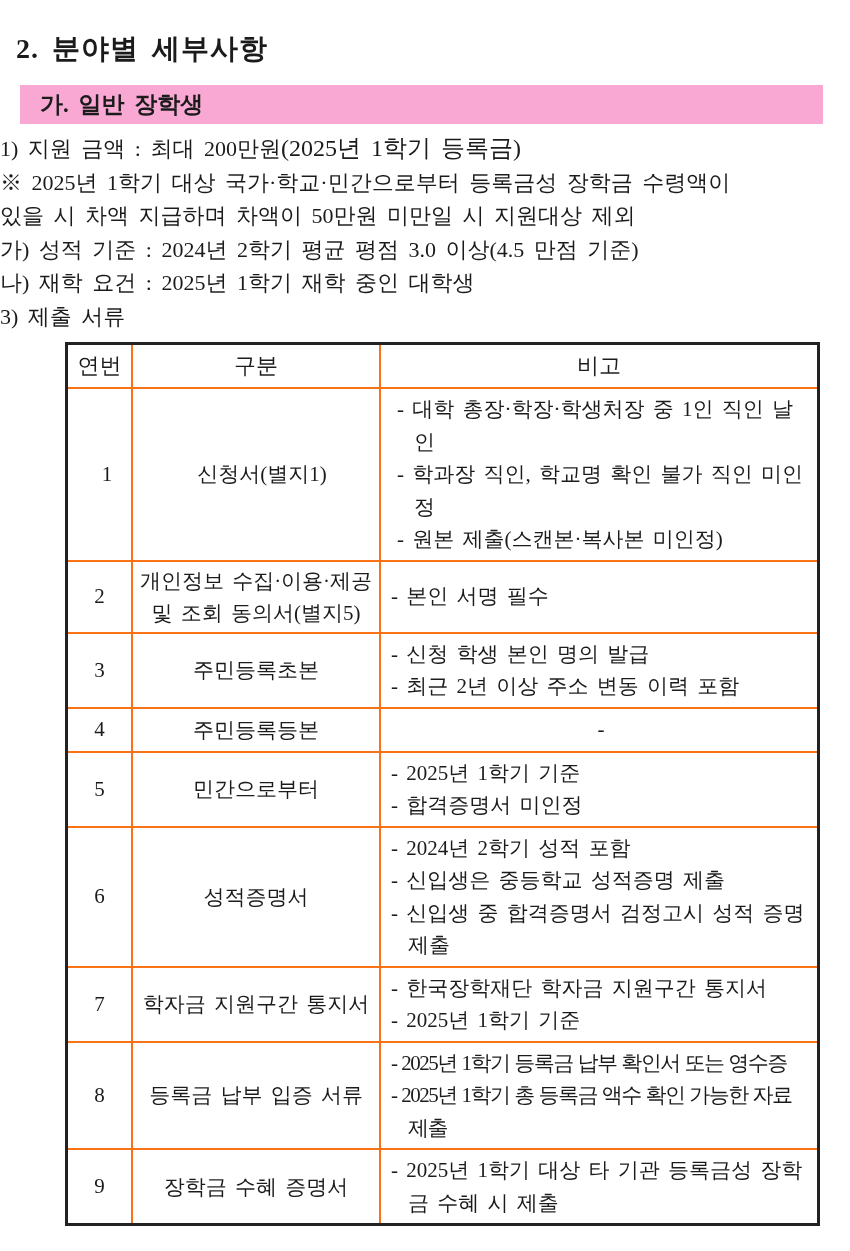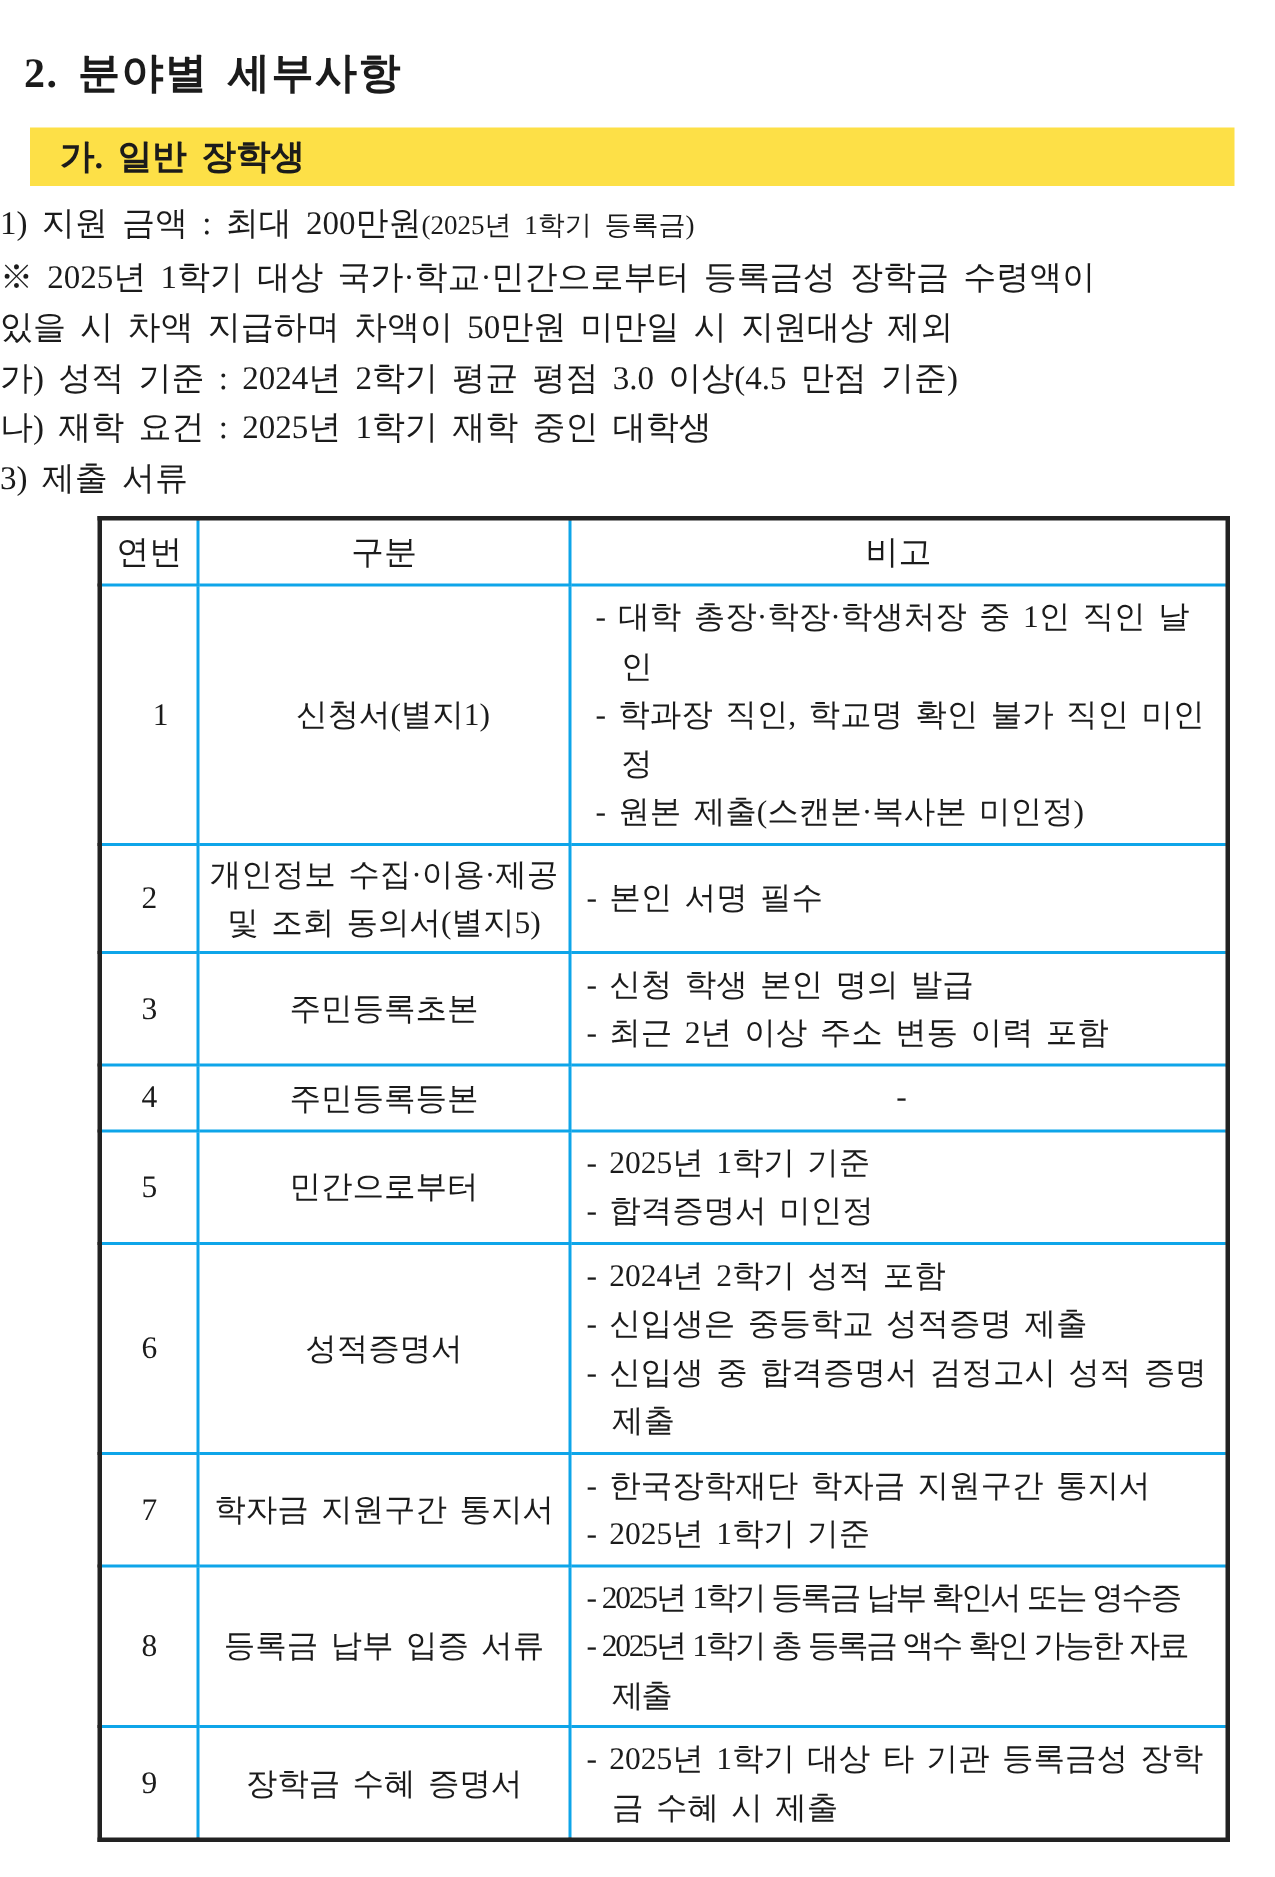--- a/index.html
+++ b/index.html
@@ -16,44 +16,44 @@
     font-weight: bold;
     margin: 30px 0 0 16px;
     letter-spacing: 1px;
     word-spacing: 5px;
   }
   .section-band {
     margin: 17px 0 0 20px;
     width: 803px;
     height: 39px;
     box-sizing: border-box;
-    background: #fde047;
+    background: #f9a8d4;
     display: flex;
     align-items: center;
     padding-left: 20px;
     font-size: 23px;
     font-weight: bold;
     word-spacing: 4px;
   }
   .intro { margin-top: 8px; font-size: 22px; }
   .intro p { margin: 0; line-height: 33.5px; word-spacing: 4px; white-space: nowrap; }
   .ind1 { margin-left: 62px; }
   .ind2 { margin-left: 88px; }
   .ind3 { margin-left: 118px; }
-  .paren { font-size: 18px; }
+  .paren { font-size: 24px; }
   table.submission {
     border-collapse: collapse;
     margin: 9px 0 0 65px;
     width: 755px;
     table-layout: fixed;
     font-size: 21px;
     border: 3px solid #222222;
   }
   table.submission th, table.submission td {
-    border: 2px solid #0ea5e9;
+    border: 2px solid #f97316;
     vertical-align: middle;
     word-spacing: 3px;
   }
   th.h-no  { width: 61px; }
   th.h-cat { width: 244px; }
   table.submission th {
     font-weight: normal;
     height: 40px;
     text-align: center;
     font-size: 22px;

